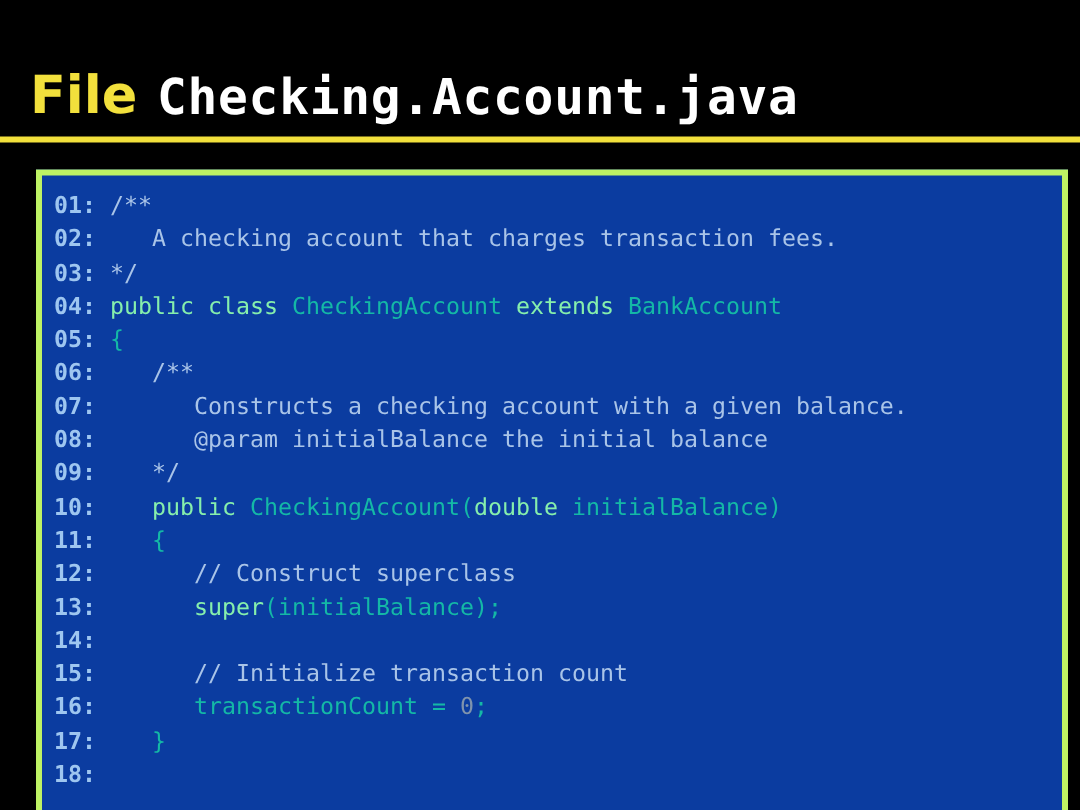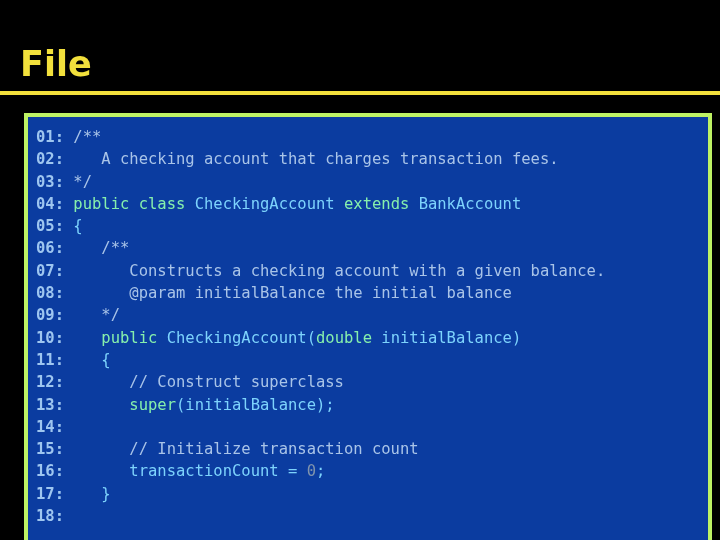--- a/index.html
+++ b/index.html
@@ -85,32 +85,33 @@
     display: block;
     white-space: pre;
     height: 22.3px;
   }
 
   .lineno {
     color: #9ec6f0;
     font-weight: bold;
   }
 
-  .tok-plain    { color: #7dd3fc; }
+  .tok-plain    { color: #14b8a6; }
   .tok-comment  { color: #a9c4e8; }
   .tok-keyword  { color: #86efac; }
   .tok-number   { color: #7f93ad; }
 </style>
 </head>
 <body>
 
 <div id="slide">
 
   <div class="title-bar">
     <span class="title-word">File</span>
+    <span class="title-file">Checking.Account.java</span>
   </div>
 
   <div class="title-rule"></div>
 
   <div class="code-panel">
     <div class="code-lines" id="code-lines"><span class="code-line"><span class="lineno">01:</span><span class="tok-comment"> /**</span></span><span class="code-line"><span class="lineno">02:</span><span class="tok-comment">    A checking account that charges transaction fees.</span></span><span class="code-line"><span class="lineno">03:</span><span class="tok-comment"> */</span></span><span class="code-line"><span class="lineno">04:</span><span class="tok-keyword"> public class</span><span class="tok-plain"> CheckingAccount</span><span class="tok-keyword"> extends</span><span class="tok-plain"> BankAccount</span></span><span class="code-line"><span class="lineno">05:</span><span class="tok-plain"> {</span></span><span class="code-line"><span class="lineno">06:</span><span class="tok-comment">    /**</span></span><span class="code-line"><span class="lineno">07:</span><span class="tok-comment">       Constructs a checking account with a given balance.</span></span><span class="code-line"><span class="lineno">08:</span><span class="tok-comment">       @param initialBalance the initial balance</span></span><span class="code-line"><span class="lineno">09:</span><span class="tok-comment">    */</span></span><span class="code-line"><span class="lineno">10:</span><span class="tok-keyword">    public</span><span class="tok-plain"> CheckingAccount(</span><span class="tok-keyword">double</span><span class="tok-plain"> initialBalance)</span></span><span class="code-line"><span class="lineno">11:</span><span class="tok-plain">    {</span></span><span class="code-line"><span class="lineno">12:</span><span class="tok-comment">       // Construct superclass</span></span><span class="code-line"><span class="lineno">13:</span><span class="tok-keyword">       super</span><span class="tok-plain">(initialBalance);</span></span><span class="code-line"><span class="lineno">14:</span><span class="tok-plain"></span></span><span class="code-line"><span class="lineno">15:</span><span class="tok-comment">       // Initialize transaction count</span></span><span class="code-line"><span class="lineno">16:</span><span class="tok-plain">       transactionCount = </span><span class="tok-number">0</span><span class="tok-plain">;</span></span><span class="code-line"><span class="lineno">17:</span><span class="tok-plain">    }</span></span><span class="code-line"><span class="lineno">18:</span><span class="tok-plain"></span></span></div>
   </div>
 
 </div>
 

